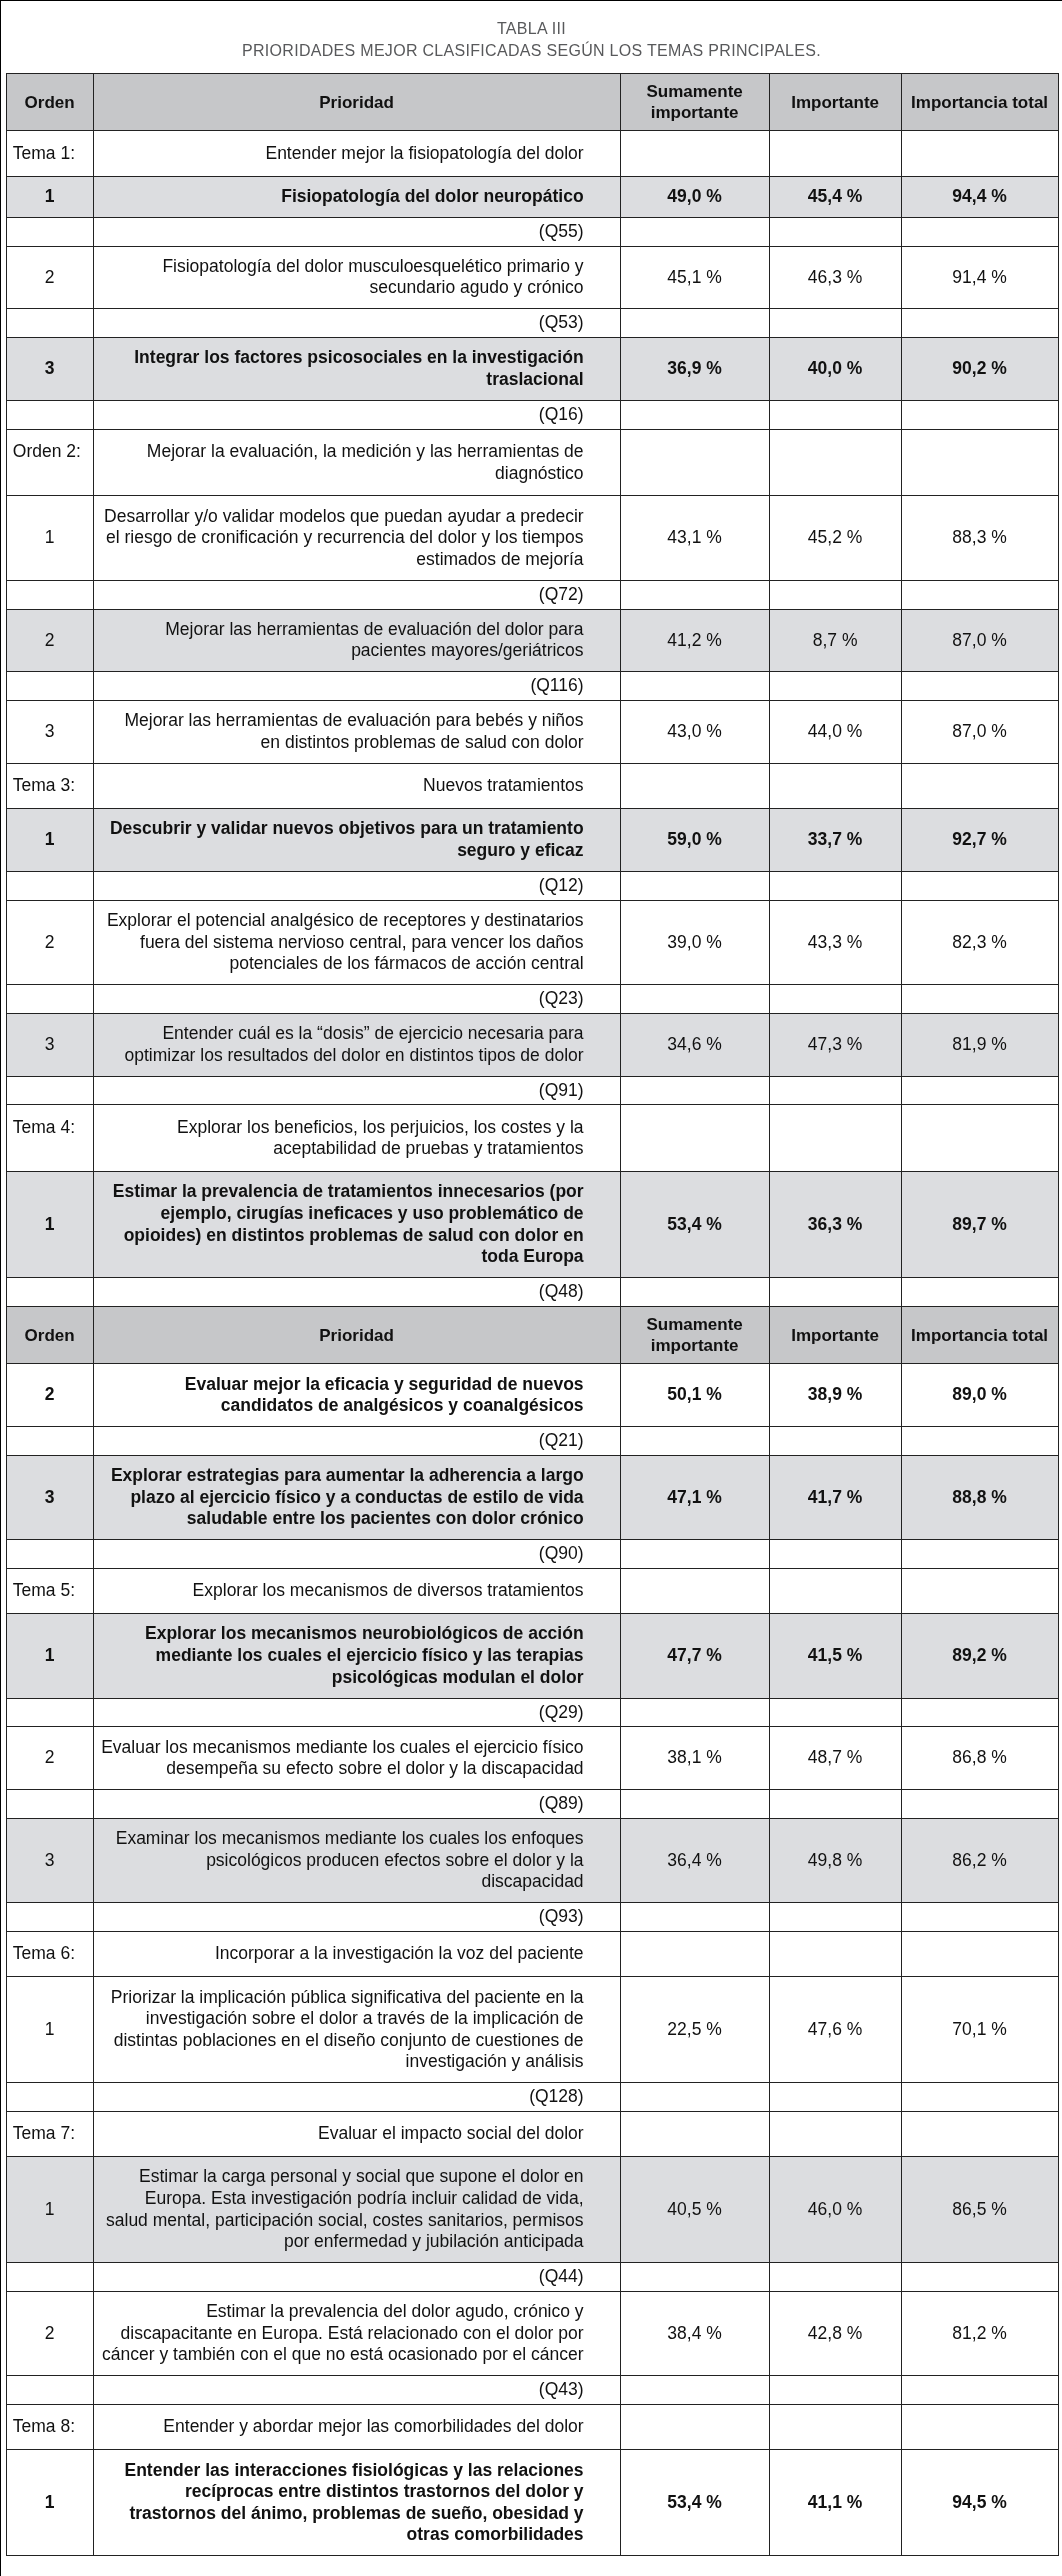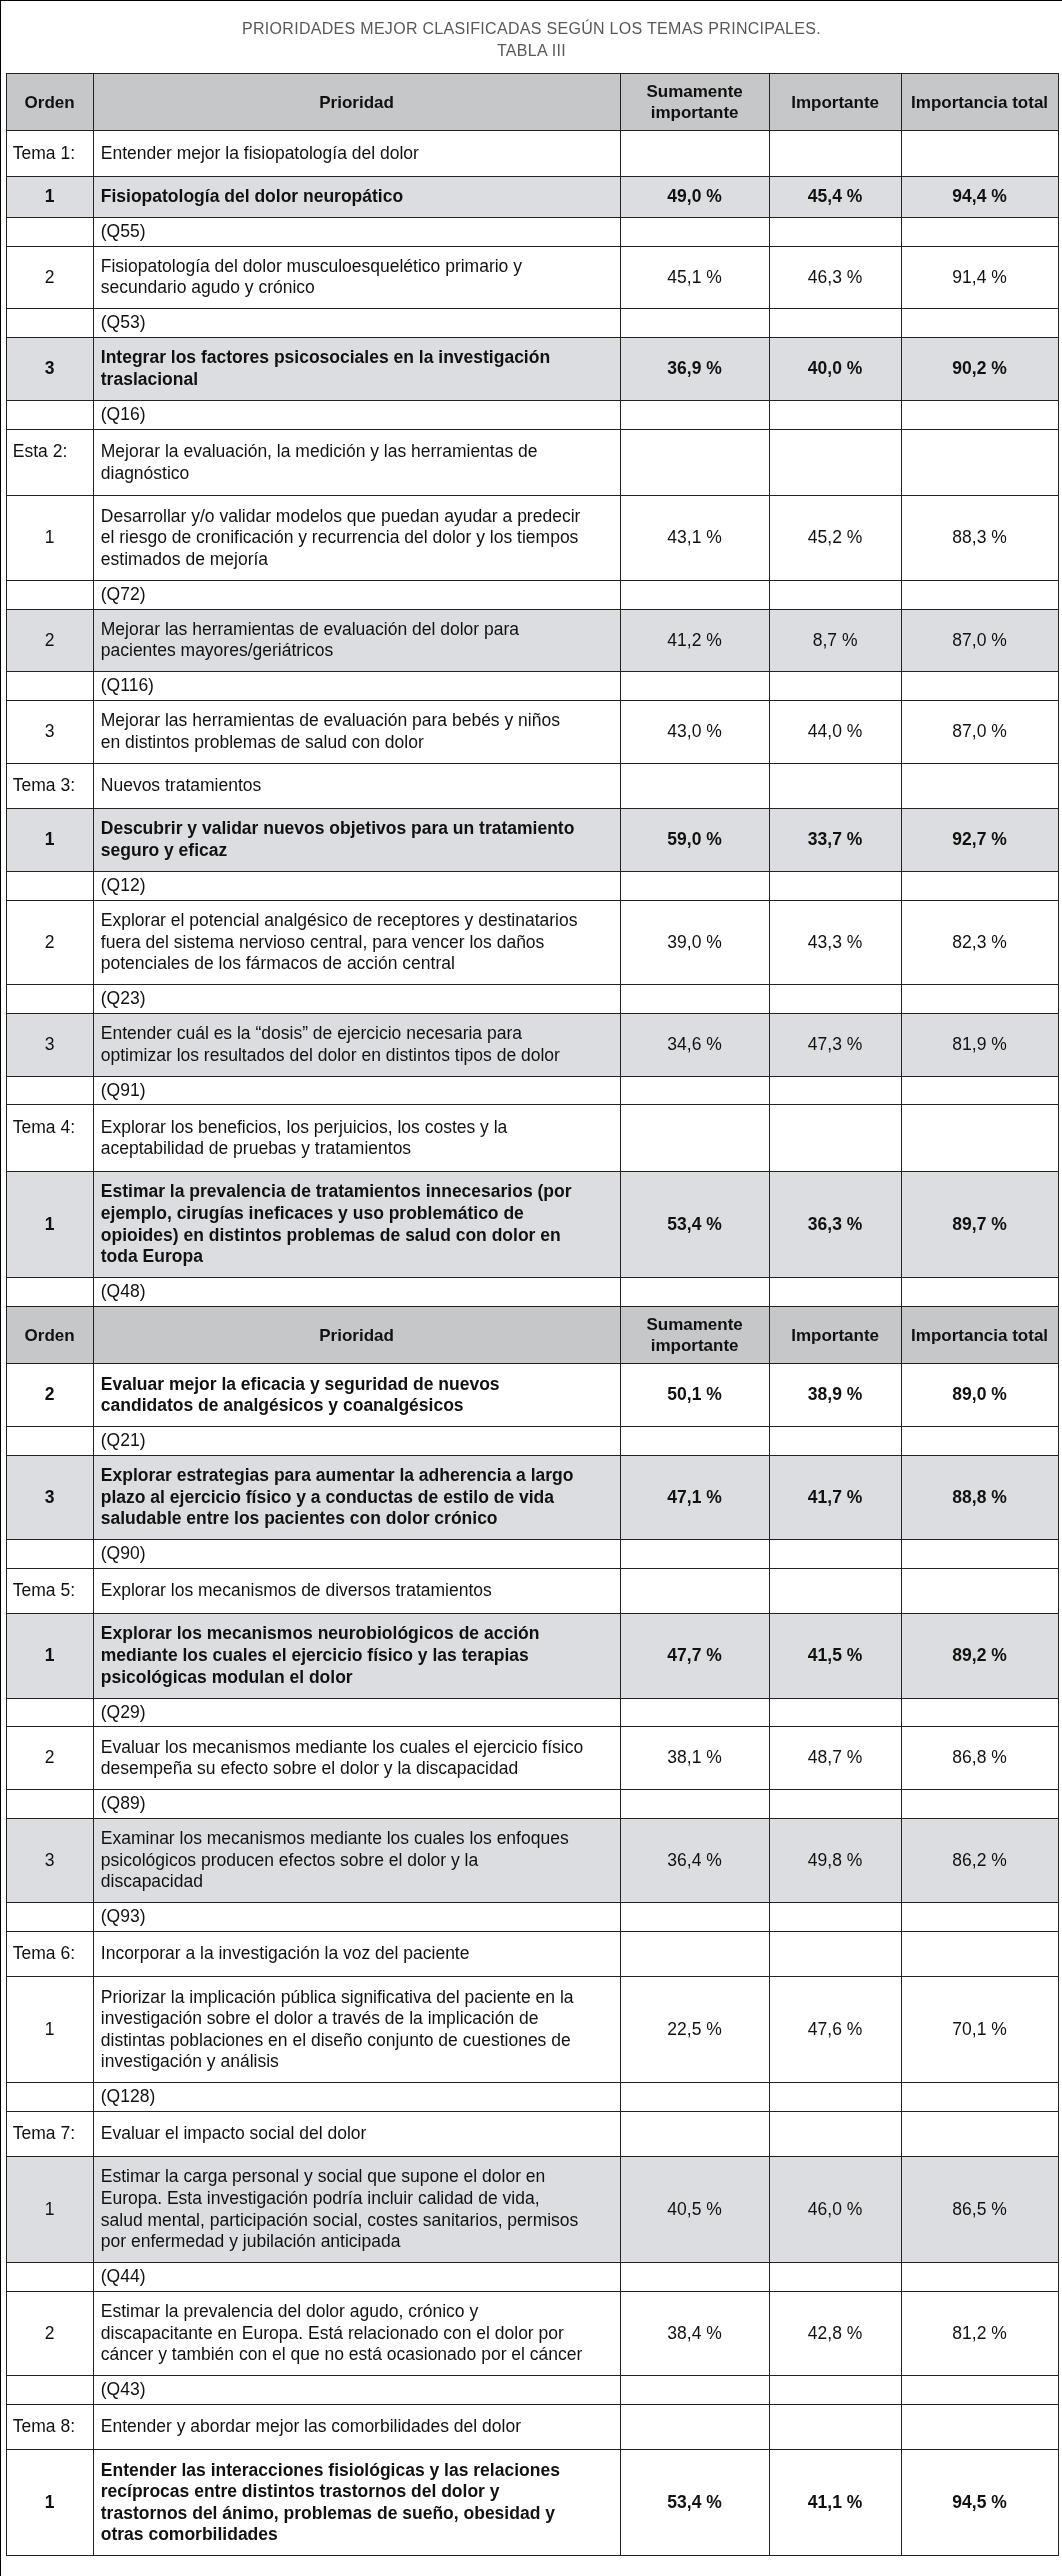--- a/index.html
+++ b/index.html
@@ -38,36 +38,36 @@
     vertical-align: middle;
     padding: 7.2px 4.1px;
   }
   td {
     font-size: 17.5px;
     line-height: 21.6px;
     vertical-align: middle;
     background: #ffffff;
   }
   td.orden { text-align: center; padding: 9.3px 4.1px; }
-  td.prio  { text-align: left; padding: 9.3px 36px 9.3px 7.2px; }
+  td.prio  { text-align: right; padding: 9.3px 36px 9.3px 7.2px; }
   td.val   { text-align: center; padding: 9.3px 3.1px; }
   tr.tema-row td { padding-top: 11.3px; padding-bottom: 11.3px; }
   td.tema-label { text-align: left; vertical-align: top; padding-left: 6.2px; margin-left: 20px; }
   tr.qcode-row td { padding-top: 3.1px; padding-bottom: 3.1px; }
   tr.shaded td { background: var(--row-shade, #dcdde0); }
   tr.bold td { font-weight: bold; }
 </style>
 </head>
 <body>
 
 <div class="figure">
 
   <div class="title-block">
+    <div class="title-line">TABLA III</div>
     <div class="title-line">PRIORIDADES MEJOR CLASIFICADAS SEGÚN LOS TEMAS PRINCIPALES.</div>
-    <div class="title-line">TABLA III</div>
   </div>
 
   <table class="priorities">
     <colgroup>
       <col style="width:87px">
       <col style="width:527px">
       <col style="width:149px">
       <col style="width:132px">
       <col style="width:157px">
     </colgroup>
@@ -122,21 +122,21 @@
           <td class="val">90,2 %</td>
         </tr>
         <tr class="qcode-row">
           <td class="orden"></td>
           <td class="prio qcode">(Q16)</td>
           <td class="val"></td>
           <td class="val"></td>
           <td class="val"></td>
         </tr>
         <tr class="tema-row">
-          <td class="orden tema-label">Esta 2:</td>
+          <td class="orden tema-label">Orden 2:</td>
           <td class="prio">Mejorar la evaluación, la medición y las herramientas de diagnóstico</td>
           <td class="val"></td>
           <td class="val"></td>
           <td class="val"></td>
         </tr>
         <tr class="priority-row">
           <td class="orden">1</td>
           <td class="prio">Desarrollar y/o validar modelos que puedan ayudar a predecir el riesgo de cronificación y recurrencia del dolor y los tiempos estimados de mejoría</td>
           <td class="val">43,1 %</td>
           <td class="val">45,2 %</td>

